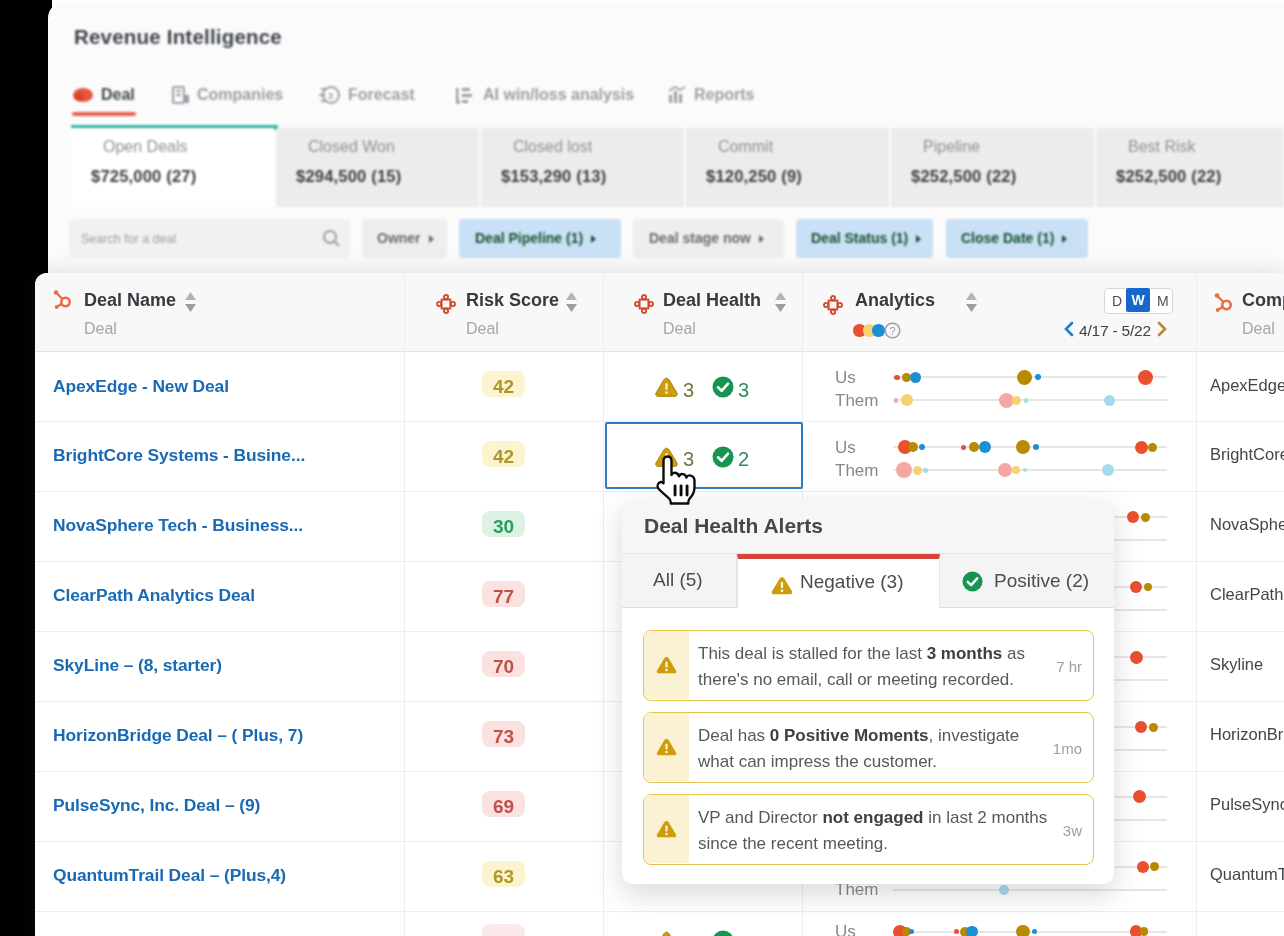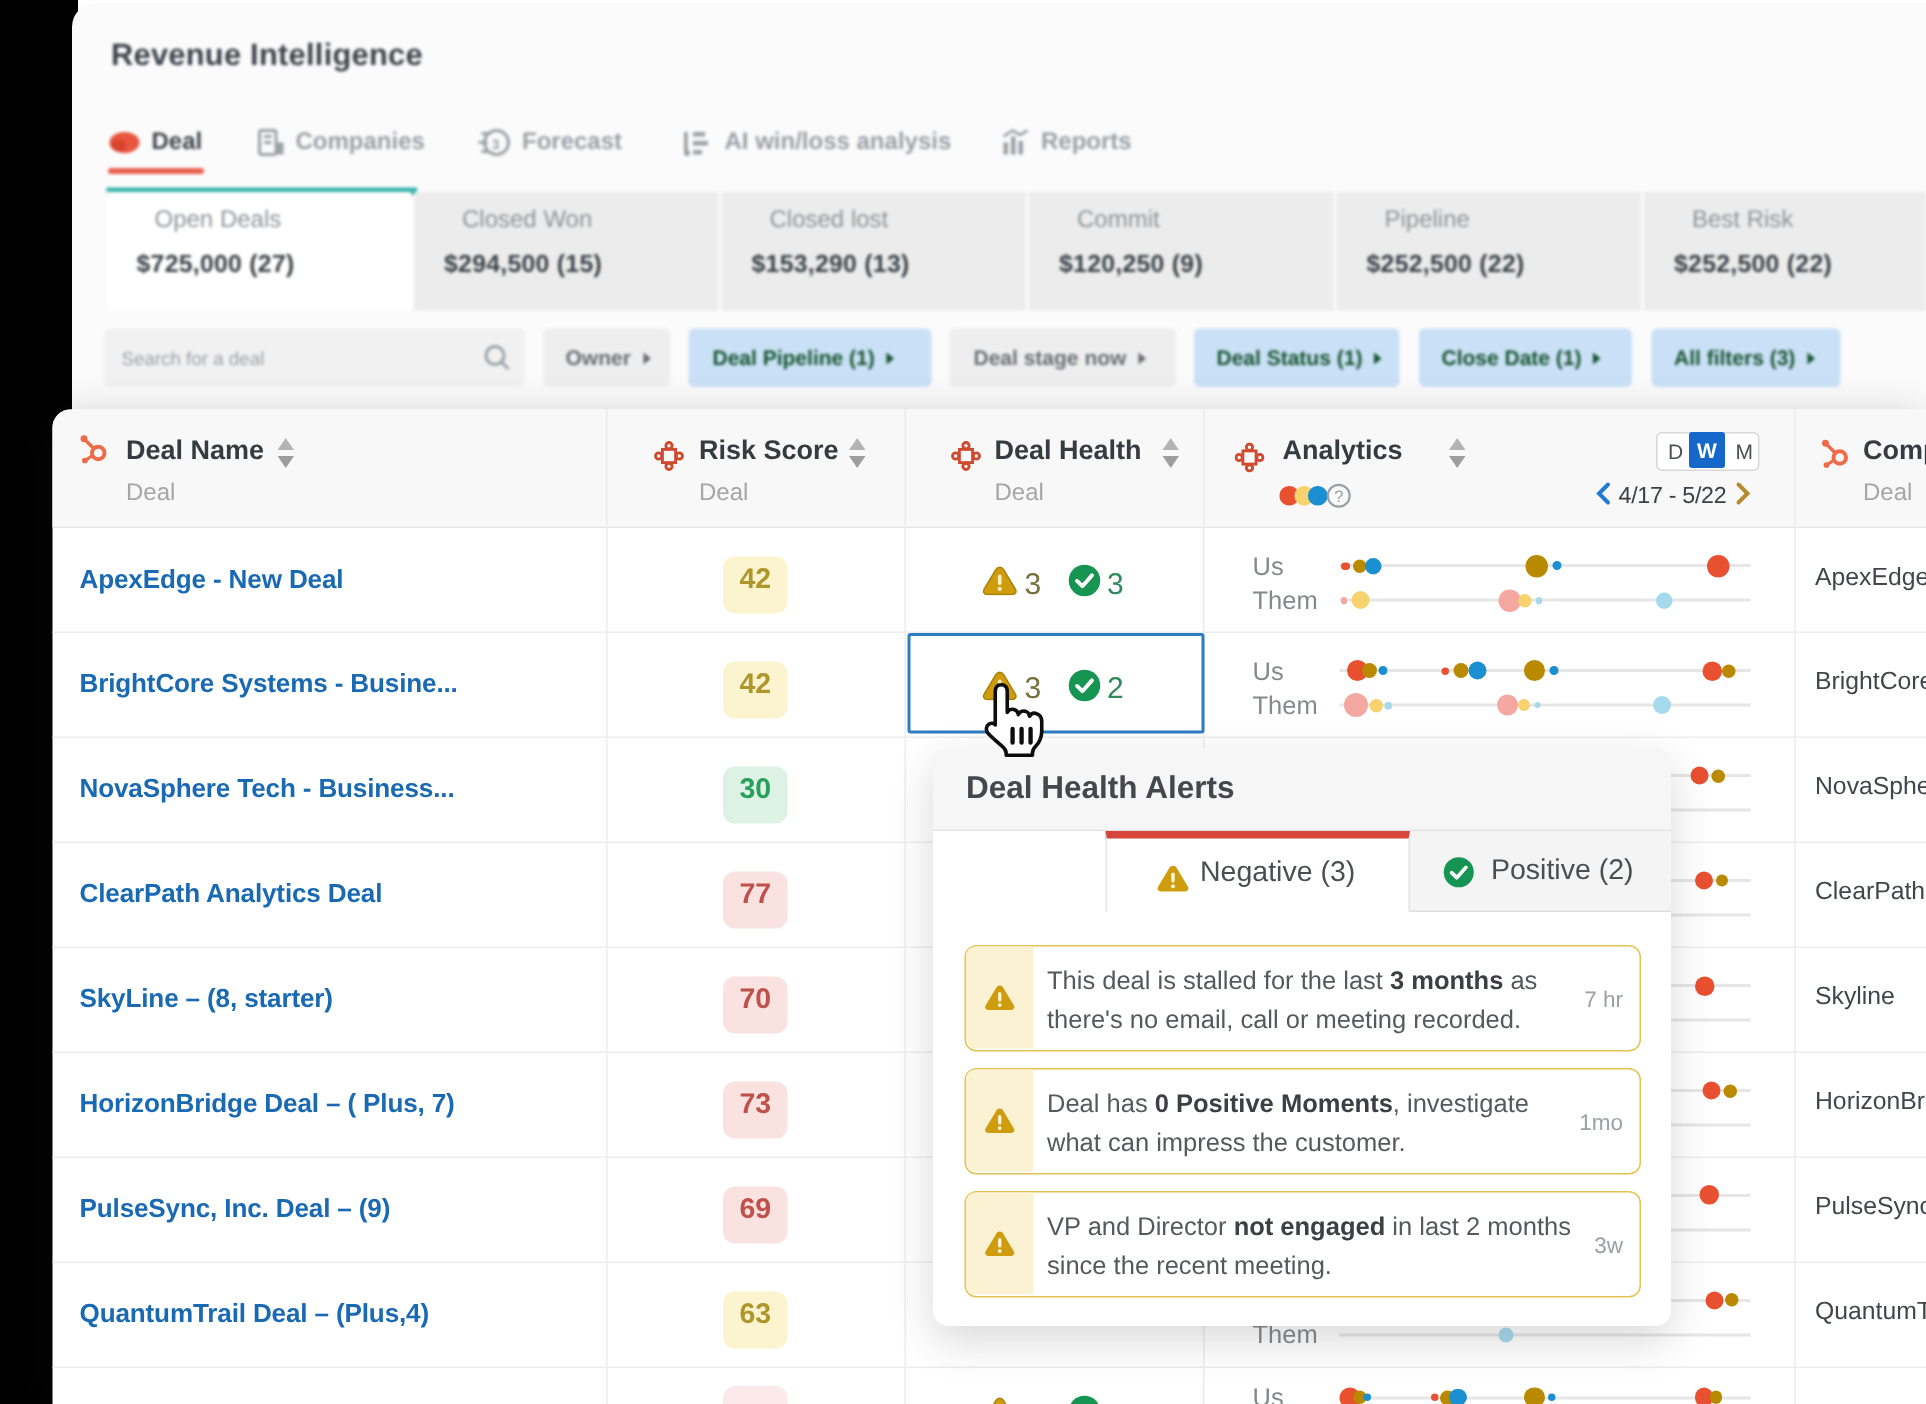--- a/index.html
+++ b/index.html
@@ -28,21 +28,21 @@
 
 #panel{position:absolute;left:35px;top:273px;width:1249px;height:663px;background:#fff;border-top-left-radius:12px;box-shadow:0 4px 26px rgba(40,40,40,.22)}
 #thead{position:absolute;left:0;top:0;width:1249px;height:79px;background:#f8f8f9;border-top-left-radius:12px;border-bottom:1px solid #e4e4e4}
 .vsep{position:absolute;top:0;width:1px;height:663px;background:#ececec}
 .hsep{position:absolute;left:0;width:1249px;height:1px;background:#ededed}
 .hname{position:absolute;top:17px;font-size:18px;font-weight:bold;color:#363b41;white-space:nowrap}
 .hsub{position:absolute;top:47px;font-size:16px;color:#a6a6a6}
 .sort{position:absolute;top:19px;width:11px;height:20px}
 .deal{position:absolute;font-size:17.4px;font-weight:bold;color:#1a6ab3;white-space:nowrap;letter-spacing:-0.1px}
 .comp{position:absolute;font-size:16.5px;color:#41464b;white-space:nowrap}
-.pill{position:absolute;left:447px;width:43px;height:38px;border-radius:8px;text-align:center;line-height:31px;font-size:19px;font-weight:bold}
+.pill{position:absolute;left:447px;width:43px;height:26px;border-radius:8px;text-align:center;line-height:31px;font-size:19px;font-weight:bold}
 .py{background:#fbf4cf;color:#ae962b}
 .pg{background:#ddf2e4;color:#27a05c}
 .pr{background:#fae2e0;color:#c0504a}
 .hnum{position:absolute;font-size:20px;font-weight:normal}
 .no{color:#77713a}
 .ng{color:#318a5d}
 .ulabel{position:absolute;font-size:17px;color:#85898d}
 .eline{position:absolute;left:858px;width:274px;height:2px;background:#e6e6e6}
 .dt{position:absolute;border-radius:50%}
 .dr{background:#e85030}.do{background:#b98a00}.db{background:#1a8fd1}
@@ -135,21 +135,20 @@
     <svg class="abs" style="left:253px;top:10px" width="18" height="18">
           <circle cx="8" cy="8" r="6" fill="none" stroke="#9aa0a5" stroke-width="2"></circle>
           <path d="M12.5 12.5 L17 17" stroke="#9aa0a5" stroke-width="2"></path>
         </svg>
   </div>
   <div class="fpill greyp" style="left:314px;width:85px;padding-left:15px">Owner<span class="car"></span></div>
   <div class="fpill bluep" style="left:411px;width:162px;padding-left:16px">Deal Pipeline (1)<span class="car"></span></div>
   <div class="fpill greyp" style="left:585px;width:151px;padding-left:16px">Deal stage now<span class="car"></span></div>
   <div class="fpill bluep" style="left:748px;width:137px;padding-left:15px">Deal Status (1)<span class="car"></span></div>
   <div class="fpill bluep" style="left:898px;width:142px;padding-left:15px">Close Date (1)<span class="car"></span></div>
-  <div class="fpill bluep" style="left:1053px;width:126px;padding-left:15px">All filters (3)<span class="car"></span></div>
 </div>
   </div>
 
 <div id="panel">
   <div id="thead"></div>
   <div class="vsep" style="left:369px"></div>
   <div class="vsep" style="left:568px"></div>
   <div class="vsep" style="left:767px"></div>
   <div class="vsep" style="left:1161px"></div>
 
@@ -408,20 +407,23 @@
   <div class="dt db" style="left:996.5px;top:656px;width:5px;height:5px"></div>
   <div class="dt dr" style="left:1094.8px;top:652.3px;width:12.4px;height:12.4px"></div>
   <div class="dt do" style="left:1104.6px;top:654.1px;width:8.8px;height:8.8px"></div>
   <div id="selcell"></div>
 </div>
 
 <div id="pop">
   <div id="pophead">
       <div id="poptitle">Deal Health Alerts</div>
     </div>
+  <div class="ptab" style="left:0;width:115px;border-right:1px solid #e4e4e4;">
+      <span style="position:absolute;left:31px;top:15px">All (5)</span>
+    </div>
   <div class="ptab" id="ptabneg" style="left:115px;width:203px;">
       <svg style="position:absolute;left:33px;top:17px" width="22" height="19" viewBox="0 0 23 20">
         <path d="M11.5 1.2 C12.6 1.2 13.5 1.8 14.1 2.8 L22 16 C22.9 17.6 21.8 19.3 20 19.3 H3 C1.2 19.3 0.1 17.6 1 16 L8.9 2.8 C9.5 1.8 10.4 1.2 11.5 1.2 Z" fill="#cf9c0e"></path>
         <rect x="10.3" y="6" width="2.4" height="7" rx="1.2" fill="#fdf6da"></rect>
         <circle cx="11.5" cy="15.6" r="1.4" fill="#fdf6da"></circle>
       </svg>
       <span style="position:absolute;left:62px;top:12px">Negative (3)</span>
     </div>
   <div class="ptab" style="left:318px;width:174px;">
       <svg style="position:absolute;left:22px;top:17px" width="21" height="21" viewBox="0 0 22 22">

